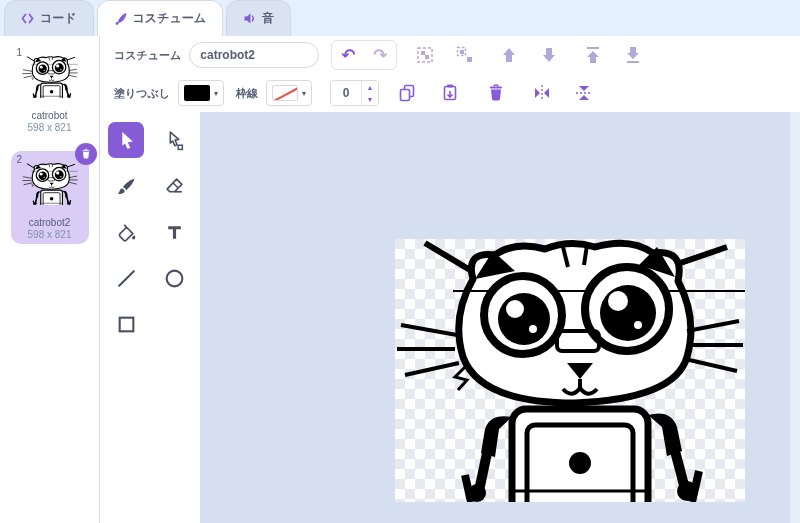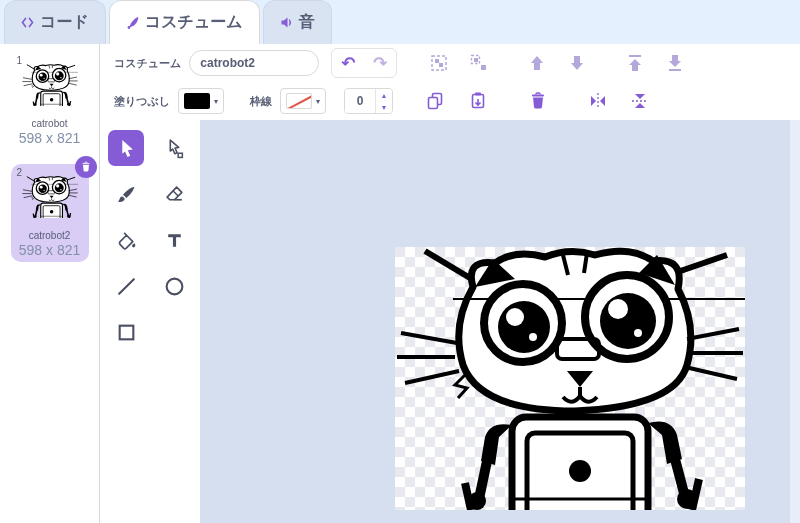--- a/index.html
+++ b/index.html
@@ -2,59 +2,59 @@
 <html><head>
 <meta charset="utf-8">
 <style>
   * { box-sizing: border-box; margin: 0; padding: 0; }
   html, body { width: 800px; height: 523px; overflow: hidden; }
   body { font-family: "Liberation Sans", "DejaVu Sans", sans-serif; color: #575e75; background: #e5f0ff; }
   .app { width: 800px; height: 523px; display: flex; flex-direction: column; }
 
   
   .tab-bar { flex: 0 0 34px; background: #e5f0ff; display: flex; align-items: flex-end; padding-left: 4px; }
-  .tab { height: 44px; display: flex; align-items: center; gap: 6px; padding: 0 16px;
+  .tab { height: 36px; display: flex; align-items: center; gap: 6px; padding: 0 16px;
          border-radius: 12px 12px 0 0; background: #d9e3f2; border: 1px solid #cdd9ea; border-bottom: none;
-         font-size: 16px; font-weight: bold; color: #575e75; margin-right: 3px; cursor: pointer; }
+         font-size: 12px; font-weight: bold; color: #575e75; margin-right: 3px; cursor: pointer; }
   .tab.active { background: #ffffff; border-color: #d9d9d9; }
   .tab-icon { display: flex; align-items: center; }
 
   
   .content { flex: 1; display: flex; min-height: 0; }
 
   
   .sidebar { width: 100px; background: #ffffff; border-right: 1px solid #d9d9d9; padding-top: 8px;
              display: flex; flex-direction: column; align-items: center; gap: 14px; }
   .costume-item { width: 78px; border-radius: 10px; padding: 12px 4px 4px; position: relative;
                   text-align: center; cursor: pointer; }
   .costume-item.selected { background: #d9ccf5; }
   .costume-index { position: absolute; top: 3px; left: 6px; font-size: 10px; color: #575e75; }
   .thumb { width: 58px; height: 42px; margin: 0 auto; }
   .thumb svg { width: 100%; height: 100%; }
   .costume-name { font-size: 10px; margin-top: 12px; color: #575e75; }
-  .costume-size { font-size: 14px; color: #8290a8; margin-top: 1px; }
+  .costume-size { font-size: 10px; color: #8290a8; margin-top: 1px; }
   .delete-badge { position: absolute; top: -8px; right: -8px; width: 22px; height: 22px; border-radius: 50%;
                   background: #855cd6; display: flex; align-items: center; justify-content: center; cursor: pointer; }
 
   
   .editor { flex: 1; display: flex; flex-direction: column; background: #ffffff; min-width: 0; }
   .toolbar { display: flex; align-items: center; padding: 0 14px; }
   .row1 { height: 38px; }
   .row2 { height: 38px; }
   .field-label { font-size: 11px; font-weight: bold; color: #575e75; margin-right: 8px; white-space: nowrap; }
   .name-input { width: 130px; height: 26px; border: 1px solid #d9d9d9; border-radius: 16px; padding: 0 10px;
                 font-size: 12px; font-weight: bold; color: #575e75; outline: none; font-family: inherit; }
   .btn-pair { display: flex; border: 1px solid #e3e3e3; border-radius: 6px; margin-left: 12px; overflow: hidden; }
   .icon-btn { width: 32px; height: 28px; display: flex; align-items: center; justify-content: center;
               cursor: pointer; background: transparent; border: none; color: #855cd6; }
   .icon-btn.big { width: 34px; height: 32px; }
   .glyph { font-family: "DejaVu Sans", sans-serif; font-size: 17px; font-weight: bold; line-height: 1; }
   .disabled { color: #b3a8d9; cursor: default; }
   .faded { color: #bfb2e3; }
-  .gap-lg { margin-left: 26px; } .gap-md { margin-left: 18px; } .gap-sm { margin-left: 8px; }
+  .gap-lg { margin-left: 12px; } .gap-md { margin-left: 18px; } .gap-sm { margin-left: 8px; }
 
   .swatch-btn { display: flex; align-items: center; gap: 4px; height: 26px; border: 1px solid #d9d9d9;
                 border-radius: 4px; background: #fff; padding: 0 5px; cursor: pointer; }
   .swatch-fill { width: 26px; height: 16px; border-radius: 2px; background: #000000; }
   .swatch-outline { width: 26px; height: 16px; border-radius: 2px; background: #fff; border: 1px solid #d9d9d9; position: relative; overflow: hidden; }
   .swatch-outline::after { content: ""; position: absolute; left: -4px; top: 6px; width: 40px; height: 2px;
                            background: #e2564a; transform: rotate(-28deg); }
   .caret { font-size: 8px; color: #575e75; }
 
   .num-box { display: flex; align-items: stretch; height: 26px; border: 1px solid #d9d9d9; border-radius: 4px; overflow: hidden; background:#fff; }

